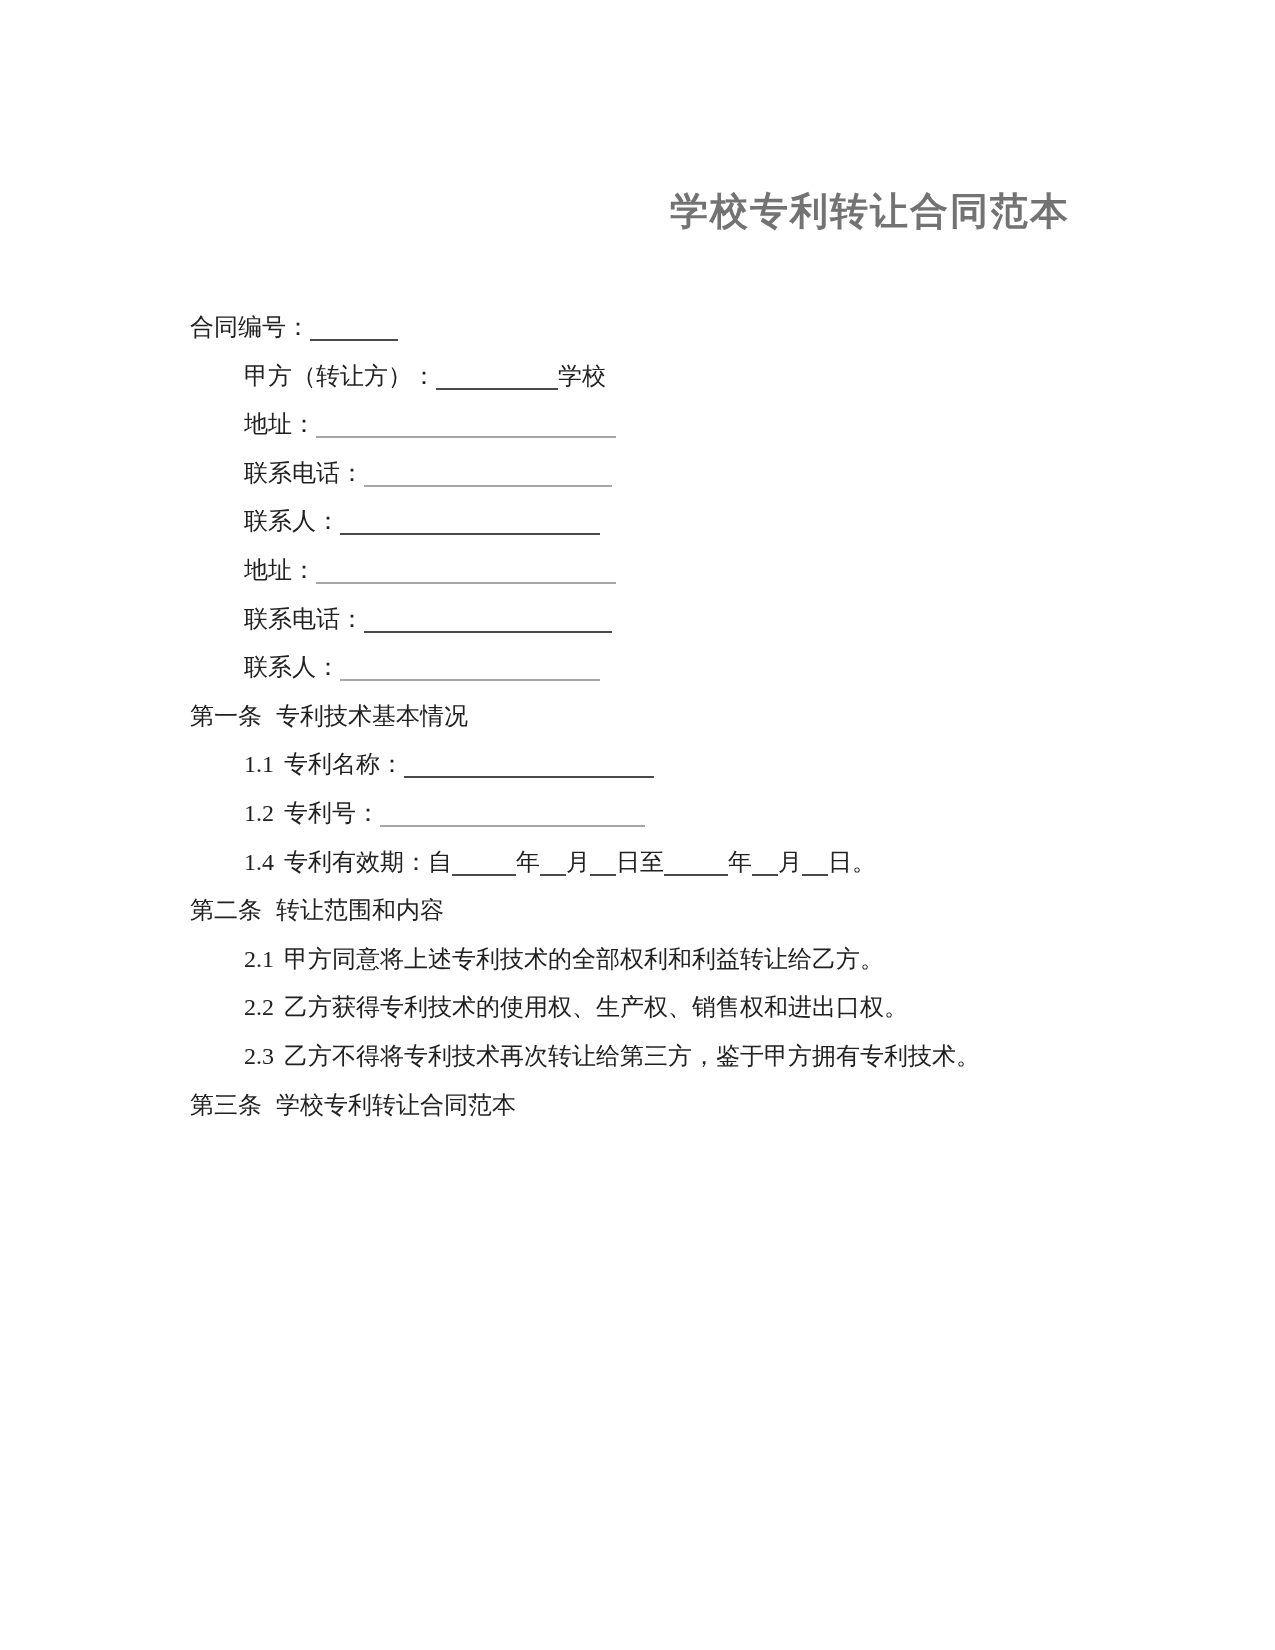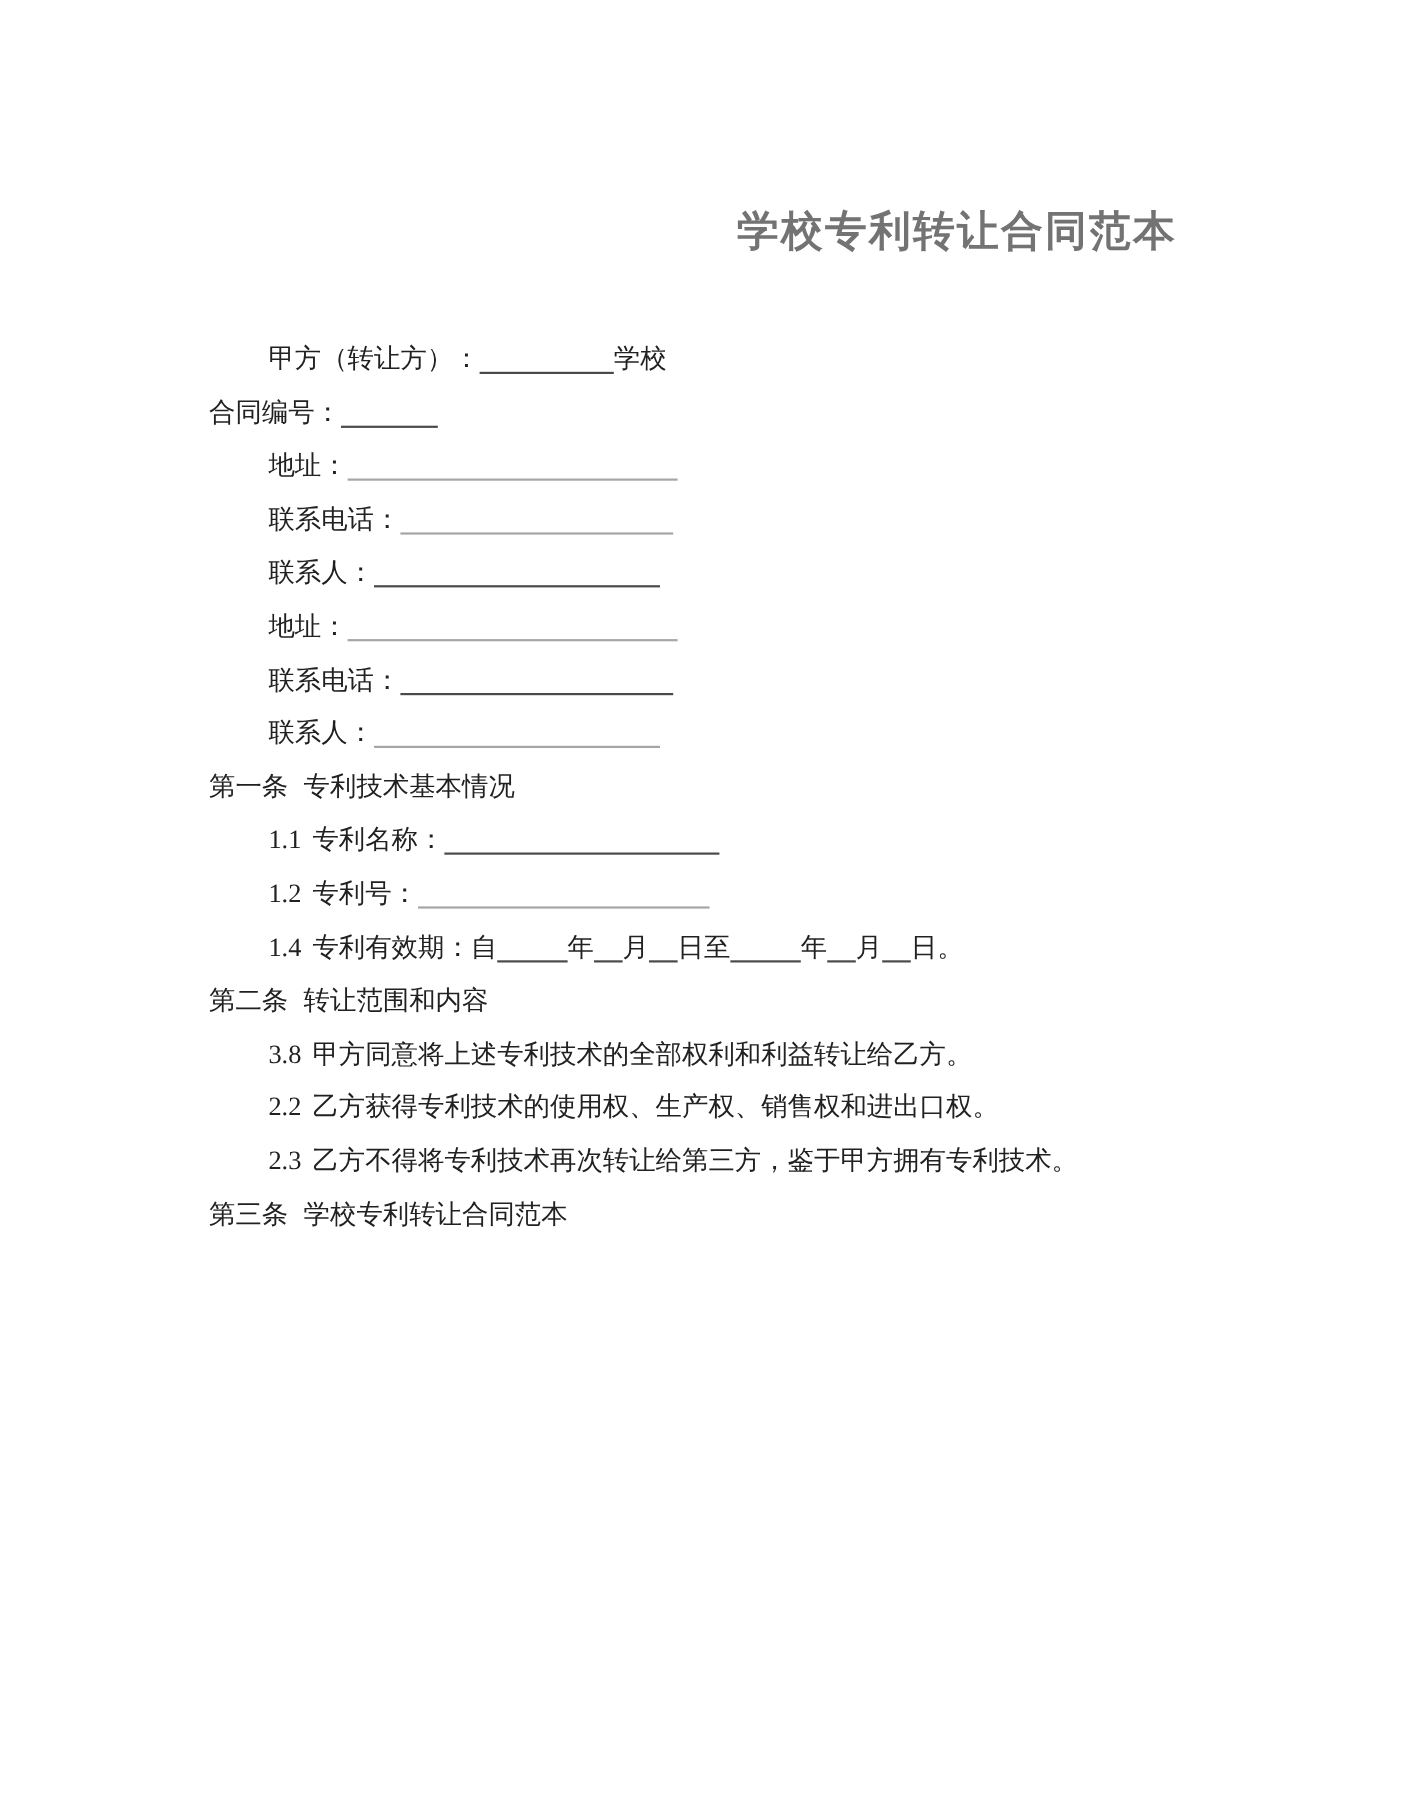--- a/index.html
+++ b/index.html
@@ -41,26 +41,26 @@
 </head>
 <body>
 
 <div class="page">
   <div class="content">
 
     <div class="doc-title">学校专利转让合同范本</div>
 
     <div class="body-block">
 
+      <div class="line">
+        <span>合同编号：</span><span class="blank w88"></span>
+      </div>
+
       <div class="line ind">
         <span>甲方（转让方）：</span><span class="blank w122"></span><span>学校</span>
-      </div>
-
-      <div class="line">
-        <span>合同编号：</span><span class="blank w88"></span>
       </div>
 
       <div class="line ind">
         <span>地址：</span><span class="blank w300 lt"></span>
       </div>
 
       <div class="line ind">
         <span>联系电话：</span><span class="blank w248 lt"></span>
       </div>
 
@@ -98,21 +98,21 @@
       <div class="line ind">
         <span class="num">1.4</span><span>专利有效期：</span><span>自</span><span class="blank w64"></span><span>年</span><span class="blank w26"></span><span>月</span><span class="blank w26"></span><span>日至</span><span class="blank w64"></span><span>年</span><span class="blank w26"></span><span>月</span><span class="blank w26"></span><span>日。</span>
       </div>
 
 
       <div class="line">
         <span class="hnum">第二条</span><span>转让范围和内容</span>
       </div>
 
       <div class="line ind">
-        <span class="num">3.8</span><span>甲方同意将上述专利技术的全部权利和利益转让给乙方。</span>
+        <span class="num">2.1</span><span>甲方同意将上述专利技术的全部权利和利益转让给乙方。</span>
       </div>
 
       <div class="line ind">
         <span class="num">2.2</span><span>乙方获得专利技术的使用权、生产权、销售权和进出口权。</span>
       </div>
 
       <div class="line ind">
         <span class="num">2.3</span><span>乙方不得将专利技术再次转让给第三方，鉴于甲方拥有专利技术。</span>
       </div>
 

